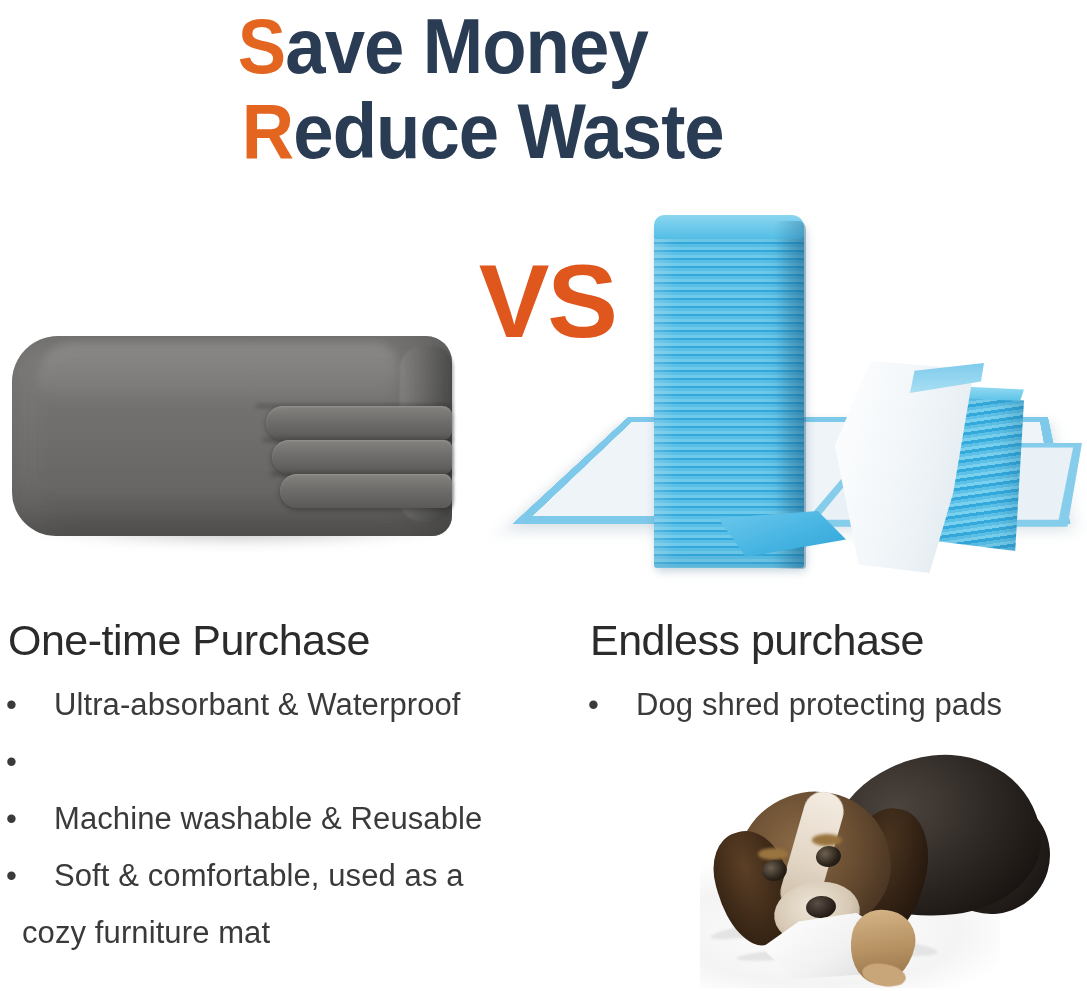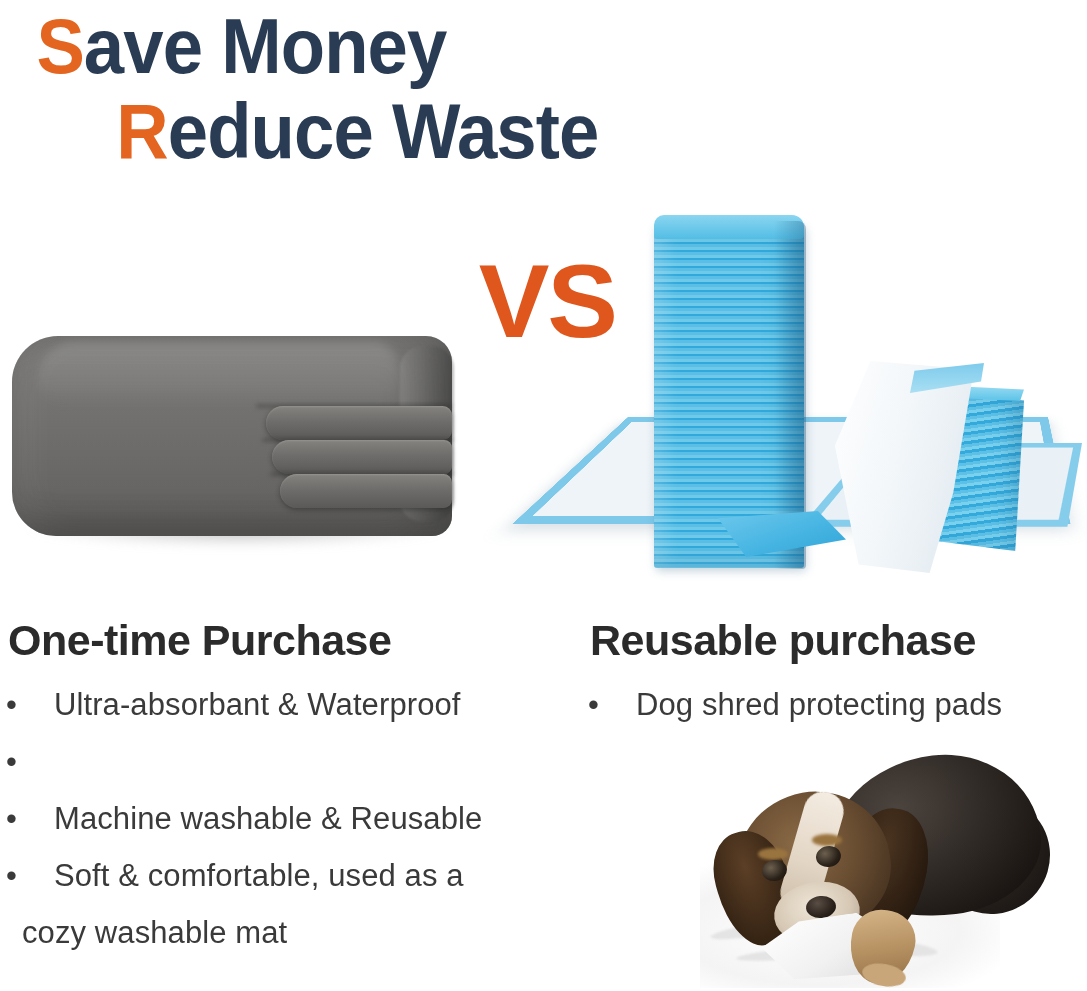--- a/index.html
+++ b/index.html
@@ -5,21 +5,21 @@
   * { box-sizing: border-box; margin: 0; padding: 0; }
   html, body {
     width: 1087px; height: 991px;
     background: #ffffff;
     font-family: "Liberation Sans", sans-serif;
     overflow: hidden;
   }
   #page { position: relative; width: 1087px; height: 991px; background: #fff; }
 
   
-  .headline { position: absolute; left: 0; top: 4px; width: 880px; }
+  .headline { position: absolute; left: 0; top: 4px; width: 880px; text-align: center; }
   .headline-line {
     font-family: "Liberation Sans Narrow", "Liberation Sans", sans-serif;
     font-weight: 700;
     font-size: 78px;
     line-height: 85px;
     letter-spacing: -1px;
     color: #2a3c54;
     white-space: nowrap;
     transform: scaleX(0.93);
   }
@@ -144,21 +144,21 @@
   .loose-strip {
     position: absolute; left: 104px; top: 306px; width: 128px; height: 46px;
     background: linear-gradient(160deg,#6ec8ec 0%,#49b6e3 52%,#2fa4d8 100%);
     clip-path: polygon(0% 16%, 78% 0%, 100% 62%, 22% 100%);
     border-radius: 6px;
   }
 
   
   .col-heading {
     position: absolute;
-    font-weight: 700; color: #2b2b2b;
+    font-weight: 400; color: #2b2b2b;
     font-size: 43px; line-height: 48px; letter-spacing: -0.5px;
     white-space: nowrap;
   }
   .col-heading.left  { left: 8px;   top: 616px; }
   .col-heading.right { left: 590px; top: 616px; }
 
   .bullet-list { position: absolute; }
   .bullet-list.left  { left: 6px;   top: 676px; width: 560px; }
   .bullet-list.right { left: 588px; top: 676px; width: 490px; }
 
@@ -321,25 +321,25 @@
     </div>
     <div class="bullet-item">
       <span class="bullet-dot">•</span>
       <span class="bullet-text">Machine washable &amp; Reusable</span>
     </div>
     <div class="bullet-item">
       <span class="bullet-dot">•</span>
       <span class="bullet-text">Soft &amp; comfortable, used as a</span>
     </div>
     <div class="bullet-item">
-      <span class="bullet-cont">cozy washable mat</span>
-    </div>
-  </div>
-
-  <div class="col-heading right">Reusable purchase</div>
+      <span class="bullet-cont">cozy furniture mat</span>
+    </div>
+  </div>
+
+  <div class="col-heading right">Endless purchase</div>
   <div class="bullet-list right">
     <div class="bullet-item">
       <span class="bullet-dot">•</span>
       <span class="bullet-text">Dog shred protecting pads</span>
     </div>
   </div>
 
   <div class="puppy-wrap">
     <div class="puppy-bedding"></div>
     <div class="bedding-fold bf1"></div>

